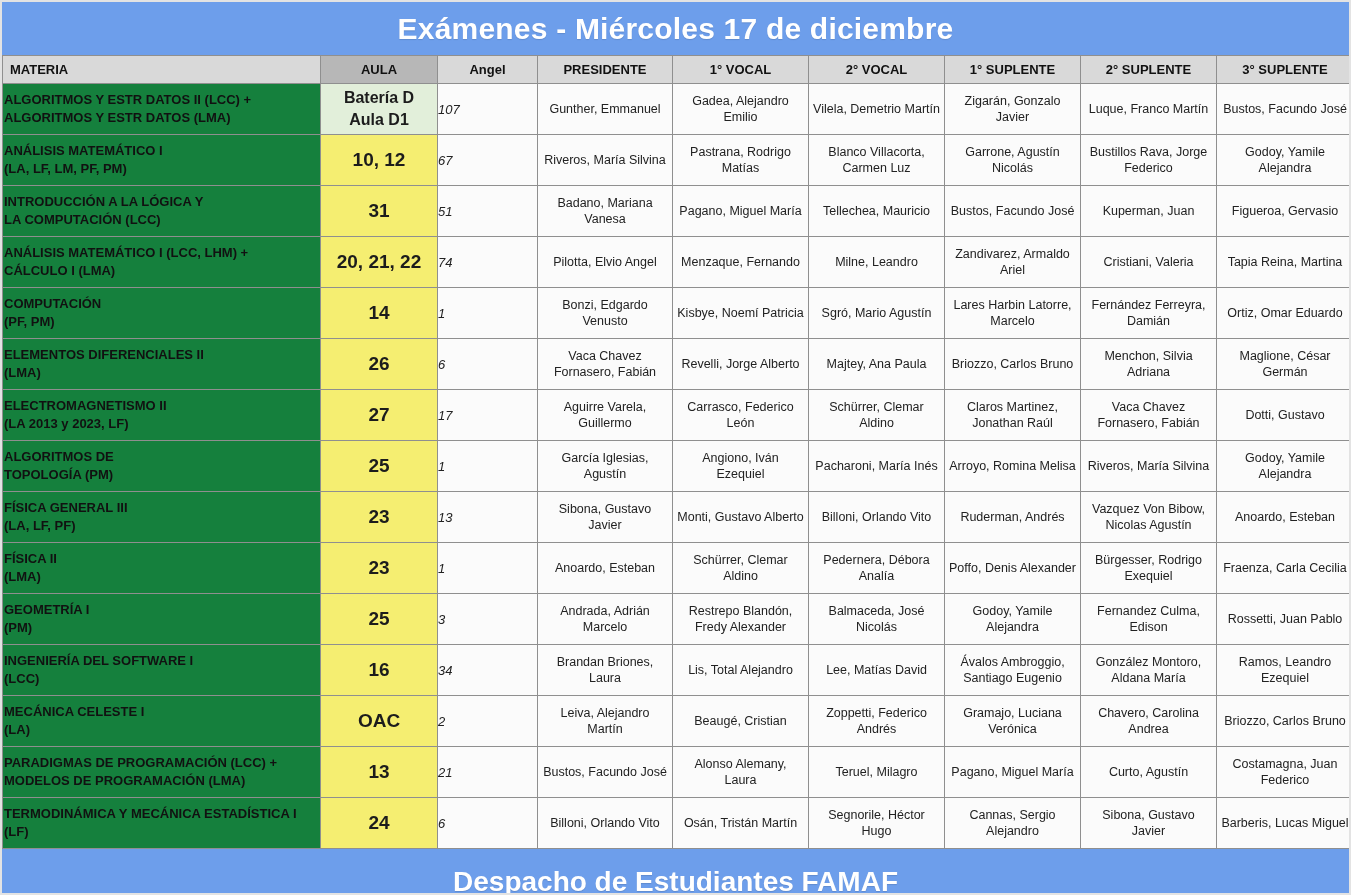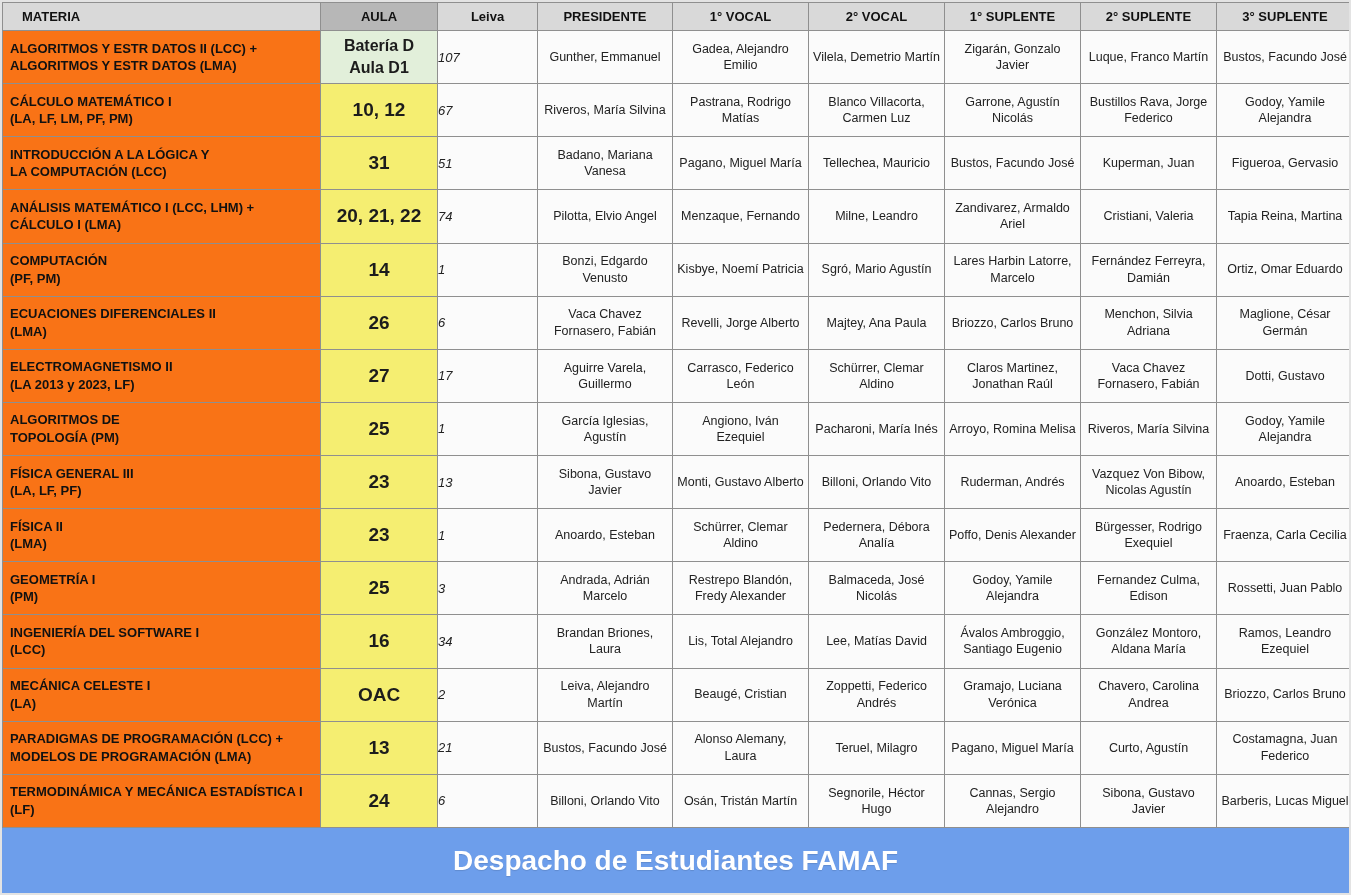--- a/index.html
+++ b/index.html
@@ -55,31 +55,31 @@
   }
   thead tr { height: 28px; }
   th {
     background: var(--header-gray, #d9d9d9);
     font-size: 13px;
     font-weight: bold;
     color: #111111;
     text-align: center;
     padding: 2px 4px;
   }
-  th.materia-h { text-align: left; padding-left: 19px; }
+  th.materia-h { text-align: left; padding-left: 7px; }
   th.aula-h { background: var(--aula-header-gray, #b7b7b7); margin-left: 26px; }
   tbody tr { height: 51px; }
   td { background: #fbfbfb; }
   td.materia {
-    background: #f97316;
+    background: #15803d;
     font-weight: bold;
     font-size: 13px;
     color: #111111;
     text-align: left;
-    padding: 3px 6px 3px 7px;
+    padding: 3px 6px 3px 1px;
     line-height: 1.35;
   }
   td.aula {
     text-align: center;
     font-weight: bold;
     color: #1c1c1c;
     vertical-align: middle;
     margin-top: 12px;
   }
   td.aula.yellow { background: var(--aula-yellow, #f5ee71); font-size: 19px; }
@@ -97,38 +97,39 @@
     color: #222222;
     vertical-align: middle;
     padding: 2px 4px;
     line-height: 1.3;
   }
 </style>
 </head>
 <body>
 
 <div class="page">
+  <div class="title-bar">Exámenes - Miércoles 17 de diciembre</div>
 
   <table class="exams">
     <colgroup>
       <col style="width:318px">
       <col style="width:117px">
       <col style="width:100px">
       <col style="width:135px">
       <col style="width:136px">
       <col style="width:136px">
       <col style="width:136px">
       <col style="width:136px">
       <col style="width:137px">
     </colgroup>
     <thead>
       <tr id="header-row">
           <th class="materia-h">MATERIA</th>
           <th class="aula-h">AULA</th>
-          <th class="">Leiva</th>
+          <th class="">Angel</th>
           <th class="">PRESIDENTE</th>
           <th class="">1° VOCAL</th>
           <th class="">2° VOCAL</th>
           <th class="">1° SUPLENTE</th>
           <th class="">2° SUPLENTE</th>
           <th class="">3° SUPLENTE</th>
         </tr>
     </thead>
     <tbody id="table-body">
         <tr>
@@ -143,21 +144,21 @@
           <td class="total">107</td>
           <td class="person">Gunther, Emmanuel</td>
           <td class="person">Gadea, Alejandro Emilio</td>
           <td class="person">Vilela, Demetrio Martín</td>
           <td class="person">Zigarán, Gonzalo Javier</td>
           <td class="person">Luque, Franco Martín</td>
           <td class="person">Bustos, Facundo José</td>
         </tr>
         <tr>
           <td class="materia">
-            <div>CÁLCULO MATEMÁTICO I</div>
+            <div>ANÁLISIS MATEMÁTICO I</div>
             <div>(LA, LF, LM, PF, PM)</div>
           </td>
           <td class="aula yellow">
             <div>10, 12</div>
           </td>
           <td class="total">67</td>
           <td class="person">Riveros, María Silvina</td>
           <td class="person">Pastrana, Rodrigo Matías</td>
           <td class="person">Blanco Villacorta, Carmen Luz</td>
           <td class="person">Garrone, Agustín Nicolás</td>
@@ -207,21 +208,21 @@
           <td class="total">1</td>
           <td class="person">Bonzi, Edgardo Venusto</td>
           <td class="person">Kisbye, Noemí Patricia</td>
           <td class="person">Sgró, Mario Agustín</td>
           <td class="person">Lares Harbin Latorre, Marcelo</td>
           <td class="person">Fernández Ferreyra, Damián</td>
           <td class="person">Ortiz, Omar Eduardo</td>
         </tr>
         <tr>
           <td class="materia">
-            <div>ECUACIONES DIFERENCIALES II</div>
+            <div>ELEMENTOS DIFERENCIALES II</div>
             <div>(LMA)</div>
           </td>
           <td class="aula yellow">
             <div>26</div>
           </td>
           <td class="total">6</td>
           <td class="person">Vaca Chavez Fornasero, Fabián</td>
           <td class="person">Revelli, Jorge Alberto</td>
           <td class="person">Majtey, Ana Paula</td>
           <td class="person">Briozzo, Carlos Bruno</td>

